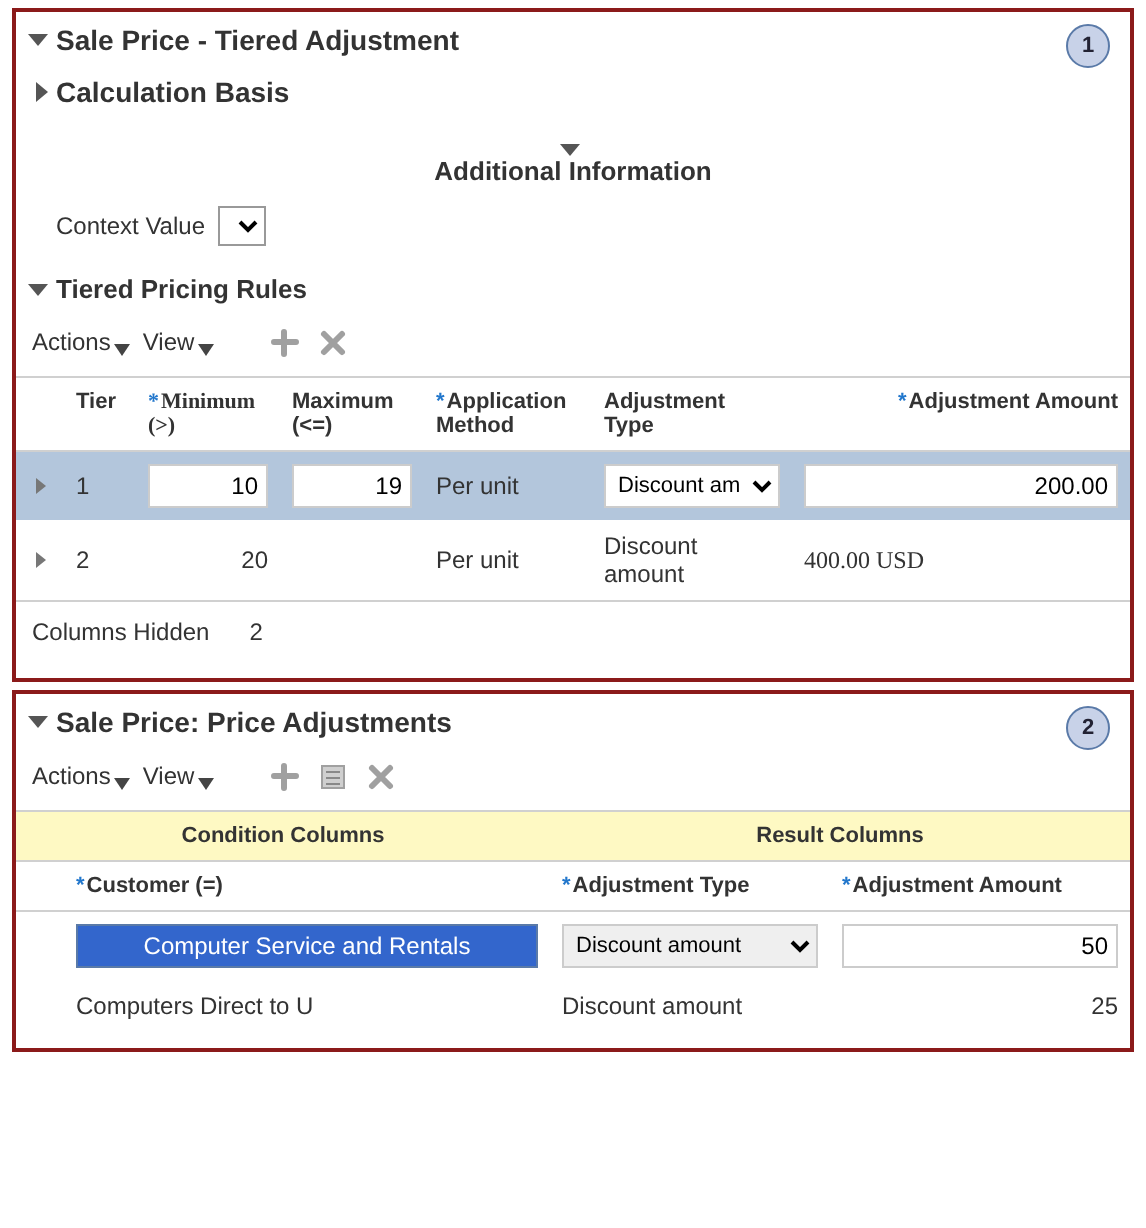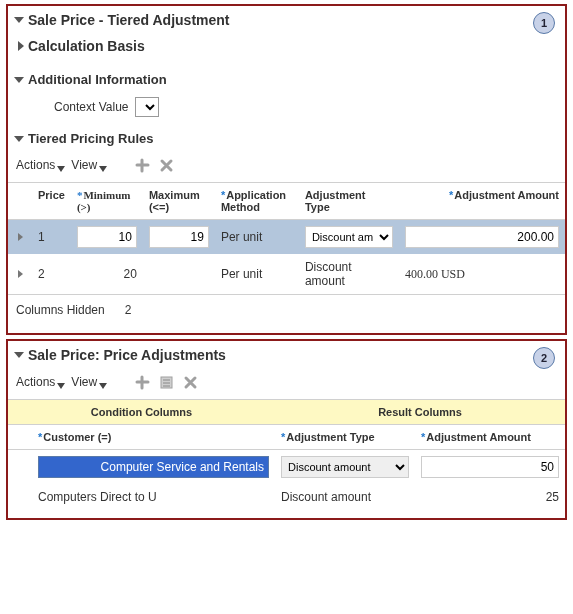--- a/index.html
+++ b/index.html
@@ -7,36 +7,36 @@
   .frame { width: 573px; margin: 0; padding: 4px 6px; }
   .panel { border: 2px solid #8b1a1a; background: #fff; margin-bottom: 4px; position: relative; padding-bottom: 8px;}
   .badge { position: absolute; top: 6px; right: 10px; width: 22px; height: 22px; border-radius: 50%; background: #c8d2e8; border: 1px solid #5a7aa8; display: flex; align-items: center; justify-content: center; font-size: 11px; color: #223; font-weight: bold;}
   .section-hdr { display: flex; align-items: center; padding: 6px 6px 4px 6px; font-weight: bold; font-size: 14px; color: #333; }
   .section-hdr.sub2 { font-size: 13px; font-weight: bold; padding-left:6px;}
   .tri { display: inline-block; width: 0; height: 0; margin-right: 4px; }
   .tri-down { border-left: 5px solid transparent; border-right: 5px solid transparent; border-top: 6px solid #555; }
   .tri-right { border-top: 5px solid transparent; border-bottom: 5px solid transparent; border-left: 6px solid #555; }
   .tri-sm { border-left: 0; border-right: 4px solid transparent; border-top: 6px solid #444; width:0;height:0;display:inline-block;margin-left:2px; border-left:4px solid transparent;}
   .field-row { display: flex; align-items: center; gap: 6px; padding: 6px 0 4px 20px;}
-  .label { font-size: 12px; margin-left: 26px; }
+  .label { font-size: 12px; }
   .select { background: #fff; border: 1px solid #999; height: 20px; min-width: 24px; padding: 1px 4px; font-size: 11px;}
   .select.small { width: 24px;}
   .toolbar { display: flex; align-items: center; gap: 6px; padding: 6px 8px 8px 8px; }
   .menu-btn { display: inline-flex; align-items: flex-end; cursor: pointer; font-size: 12px;}
   .icon-btn { width: 18px; height: 18px; display: inline-flex; align-items: center; justify-content: center; color: #999; cursor: pointer;}
   .table { width: 100%; border-collapse: collapse; }
   .table th { text-align: left; font-size: 11px; padding: 6px 6px; border-top: 1px solid #d0d0d0; border-bottom: 1px solid #d0d0d0; vertical-align: top; background:#fff;}
   .table th .req { color: #2277cc; margin-right: 1px;}
   .table th .sub-label { display:block; font-weight: bold; }
   .table td { padding: 6px 6px; font-size: 12px; vertical-align: middle;}
   .row-selected td { background: #b3c6dc; }
   .row-selected td input.inp, .row-selected td select.inp-sel { background:#fff;}
   .row-normal td { background: #fff; }
   .inp { width: 100%; height: 22px; border: 1px solid #ccc; padding: 2px 4px; font-size: 12px; text-align: right;}
-  .inp.left { text-align: right;}
+  .inp.left { text-align: center;}
   .inp-sel { height: 22px; border: 1px solid #ccc; font-size: 11px; padding:1px 2px; width:100%;}
   .row-expand { width:0; height:0; border-top:4px solid transparent; border-bottom:4px solid transparent; border-left:5px solid #777; display:inline-block;}
   .columns-hidden { padding: 8px 8px; font-size: 12px; border-top:1px solid #d0d0d0;}
   .group-hdr th { text-align: center; font-weight: bold; background:#fef9c3;}
   .cust-input { background:#3366cc; color:#fff; border:1px solid #5a7aa8;}
   .table .handle-cell { width: 24px; padding-left: 10px;}
   svg { display:block;}
 </style>
 </head>
 <body>
@@ -48,21 +48,21 @@
   <div class="section-hdr">
     <span class="tri tri-down"></span>
     <span>Sale Price - Tiered Adjustment</span>
   </div>
 
   <div class="section-hdr" style="padding-left:10px;">
     <span class="tri tri-right"></span>
     <span>Calculation Basis</span>
   </div>
 
-  <div class="section-hdr sub2" style="padding-top:14px;">
+  <div class="section-hdr sub2" style="padding-top:14px;flex-direction:column;">
     <span class="tri tri-down"></span>
     <span>Additional Information</span>
   </div>
   <div class="field-row">
     <span class="label">Context Value</span>
     <select class="select small"></select>
   </div>
 
   <div class="section-hdr sub2" style="padding-top:10px;">
     <span class="tri tri-down"></span>
@@ -88,21 +88,21 @@
       <svg width="15" height="15" viewBox="0 0 15 15">
             <path d="M3 3l9 9M12 3l-9 9" stroke="#a0a0a0" stroke-width="3" stroke-linecap="round"></path>
           </svg>
     </span>
   </div>
 
   <table class="table">
     <tbody>
           <tr>
       <th class="handle-cell"></th>
-      <th style="width:36px;"><span>Price</span></th>
+      <th style="width:36px;"><span>Tier</span></th>
       <th style="width:72px;font-family:Liberation Serif, serif;"><span class="req">*</span><span>Minimum</span><span class="sub-label">(&gt;)</span></th>
       <th style="width:72px;"><span>Maximum</span><span class="sub-label">(&lt;=)</span></th>
       <th style="width:84px;"><span class="req">*</span><span>Application Method</span></th>
       <th style="width:100px;"><span>Adjustment Type</span></th>
       <th style="text-align:right;"><span class="req">*</span><span>Adjustment Amount</span></th>
     </tr>
     <tr class="row-selected">
       <td class="handle-cell"><span class="row-expand"></span></td>
       <td>1</td>
       <td><input class="inp" value="10" style=""></td>

